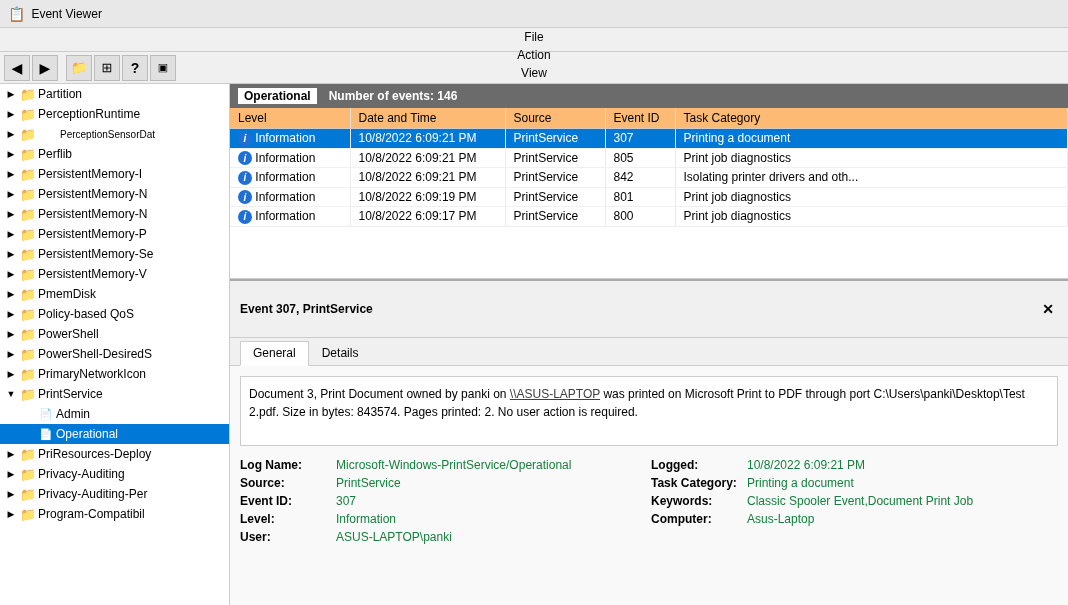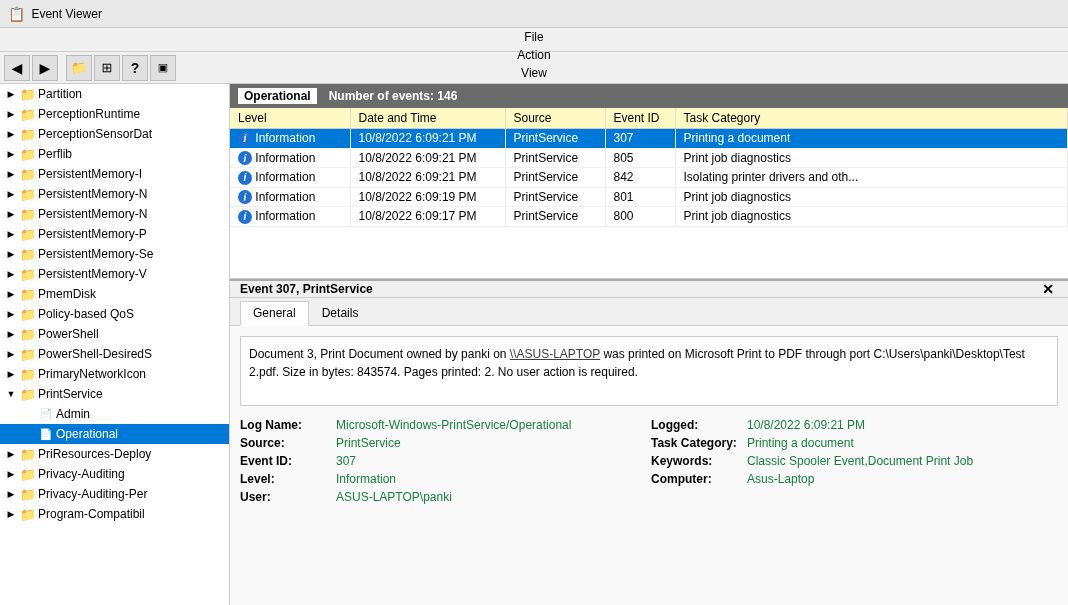--- a/index.html
+++ b/index.html
@@ -113,21 +113,21 @@
       font-weight: bold;
       font-size: 12px;
     }
 
     table.events-list {
       width: 100%;
       border-collapse: collapse;
       font-size: 12px;
     }
     table.events-list th {
-      background: #fef9c3;
+      background: #fdba74;
       border-bottom: 1px solid #ccc;
       border-right: 1px solid #ddd;
       text-align: left;
       padding: 3px 8px;
       font-weight: normal;
       position: sticky;
       top: 0;
     }
     table.events-list td {
       padding: 2px 8px;
@@ -154,21 +154,21 @@
     .event-detail {
       background: #f9f9f9;
       border-top: 2px solid #aaa;
       flex: 1;
       overflow: auto;
       padding: 0;
     }
     .event-detail-header {
       background: #f0f0f0;
       border-bottom: 1px solid #ccc;
-      padding: 0 10px;
+      padding: 20px 10px;
       font-size: 12px;
       font-weight: bold;
       display: flex;
       justify-content: space-between;
       align-items: center;
     }
     .close-btn {
       cursor: pointer;
       font-size: 14px;
       padding: 0 4px;
@@ -271,21 +271,21 @@
         <span class="sidebar-icon">
           <span class="folder-icon">📁</span>
         </span>
         <span style="font-size: 12px;">PerceptionRuntime</span>
       </div>
       <div class="sidebar-item">
         <span style="width: 14px; display: inline-flex; align-items: center; justify-content: center; margin-left: 4px; font-size: 9px;">▶</span>
         <span class="sidebar-icon">
           <span class="folder-icon">📁</span>
         </span>
-        <span style="font-size: 12px;">PerceptionSensorDat</span>
+        <span style="font-size: 10px; margin-left: 22px;">PerceptionSensorDat</span>
       </div>
       <div class="sidebar-item">
         <span style="width: 14px; display: inline-flex; align-items: center; justify-content: center; margin-left: 4px; font-size: 9px;">▶</span>
         <span class="sidebar-icon">
           <span class="folder-icon">📁</span>
         </span>
         <span style="font-size: 12px;">Perflib</span>
       </div>
       <div class="sidebar-item">
         <span style="width: 14px; display: inline-flex; align-items: center; justify-content: center; margin-left: 4px; font-size: 9px;">▶</span>

